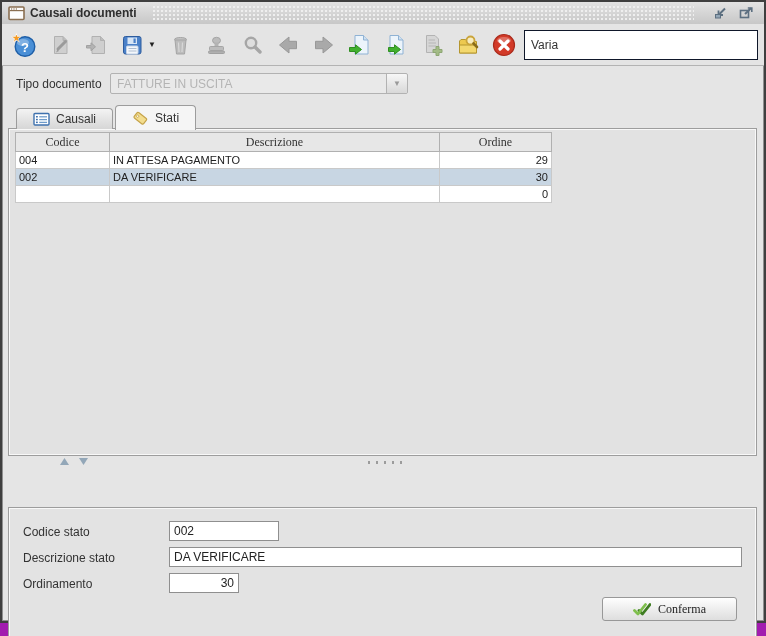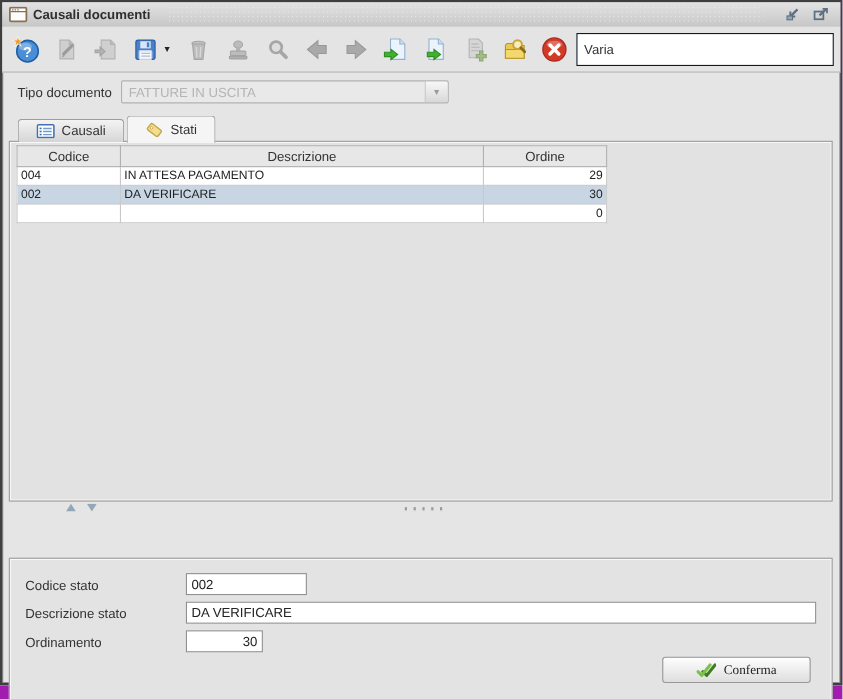--- a/index.html
+++ b/index.html
@@ -30,21 +30,21 @@
 
   
   .tabs{position:absolute;left:16px;top:104px;height:25px;display:flex;align-items:flex-end;gap:2px;z-index:3;}
   .tab{display:flex;align-items:center;gap:6px;font-size:12px;color:#333;border:1px solid #9c9c9c;border-bottom:none;border-radius:4px 4px 0 0;padding:0 16px;}
   .tab.unselected{height:20px;background:linear-gradient(#f3f3f3,#d6d6d6);}
   .tab.selected{height:24px;background:#f5f5f5;margin-bottom:-1px;}
 
   
   .table-panel{position:absolute;left:8px;top:128px;width:749px;height:328px;background:#e2e2e2;border:1px solid #9d9d9d;box-shadow:inset 1px 1px 0 #f8f8f8, inset -1px -1px 0 #f8f8f8;box-sizing:border-box;}
   table.grid{position:absolute;left:6px;top:3px;border-collapse:collapse;table-layout:fixed;background:#fff;}
-  table.grid th{height:18px;background:#e7e7e7;border:1px solid #b0b0b0;font-size:12px;font-weight:normal;color:#333;text-align:center;padding:0;}
+  table.grid th{height:18px;background:#e7e7e7;border:1px solid #b0b0b0;font-size:12px;font-weight:normal;color:#333;text-align:center;padding:0;font-family:Liberation Serif, serif;}
   table.grid td{height:16px;border:1px solid #c9c9c9;font-size:11px;color:#222;padding:0 3px;background:#fff;white-space:nowrap;overflow:hidden;}
   table.grid tr.selected td{background:#c8d6e3;}
   td.num,th.col-ord{}
   td.num{text-align:right;margin-top:26px;}
 
   
   .splitter{position:absolute;left:8px;top:456px;width:749px;height:12px;display:flex;align-items:center;}
   .split-arrows{position:absolute;left:52px;top:2px;display:flex;gap:10px;}
   .split-dots{position:absolute;left:360px;top:5px;display:flex;gap:6px;}
   .split-dots i{width:2px;height:3px;background:#9c9c9c;display:block;}

